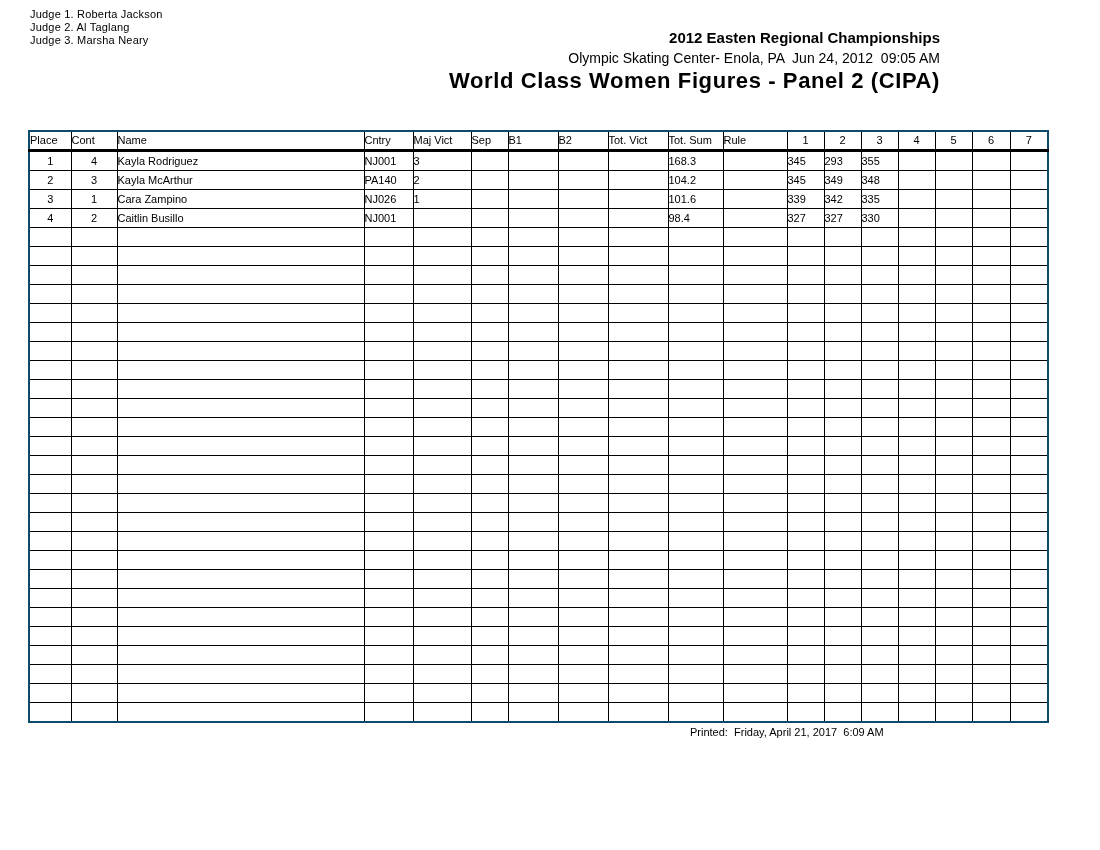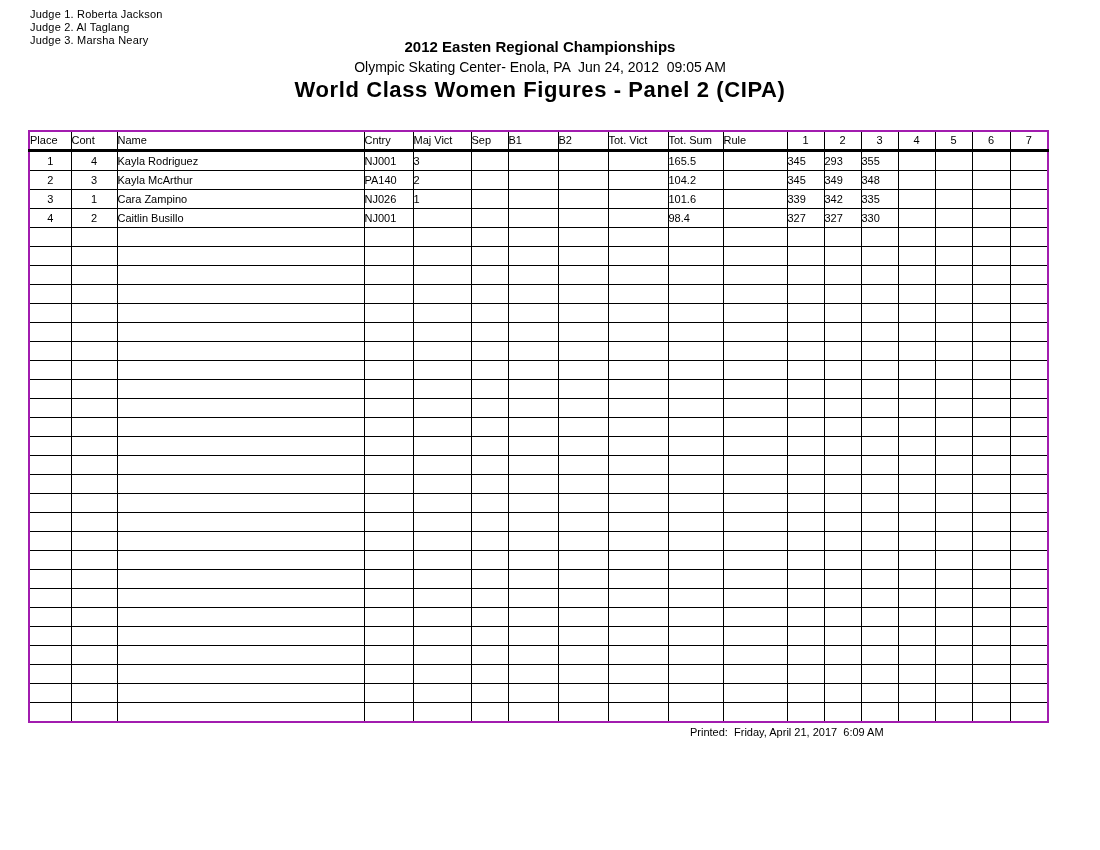--- a/index.html
+++ b/index.html
@@ -4,32 +4,32 @@
 <style>
   html,body{margin:0;padding:0;background:#fff;}
   .page{
     position:relative;width:1100px;height:850px;background:#ffffff;
     font-family:"Liberation Sans",sans-serif;color:#000;overflow:hidden;
   }
   .pre{white-space:pre;}
   
   .judges{position:absolute;left:30px;top:8px;font-size:11px;line-height:13px;letter-spacing:.2px;}
   
-  .title-block{position:absolute;left:140px;top:37px;width:800px;text-align:center;}
+  .title-block{position:absolute;left:140px;top:28px;width:800px;text-align:right;}
   .t1{font-size:15px;font-weight:bold;line-height:20px;}
   .t2{font-size:14px;line-height:21px;}
   .t3{font-size:22px;font-weight:bold;letter-spacing:.6px;line-height:24px;}
   .t4{font-size:15px;line-height:24px;}
   
   .event-block{position:absolute;left:890px;top:24px;font-size:11px;line-height:14px;letter-spacing:.2px;}
   .evnum{font-size:15px;font-weight:bold;width:150px;text-align:center;margin-bottom:3px;}
   
   .results{
     position:absolute;left:28px;top:130px;width:1019px;
-    border-collapse:collapse;table-layout:fixed;border:2px solid #a21caf;font-size:11px;
+    border-collapse:collapse;table-layout:fixed;border:2px solid #0c4a6e;font-size:11px;
   }
   .results th,.results td{
     border:1px solid #000;padding:0;overflow:hidden;white-space:nowrap;
     font-weight:normal;height:18px;line-height:18px;
   }
   .results thead th{border-bottom:3px solid #000;height:17px;line-height:17px;}
   .hl{text-align:left;padding-left:4px;}
   .hc{text-align:center;}
   .cc{text-align:center;}
   .cl{text-align:left;padding-left:4px;}
@@ -102,21 +102,21 @@
         <tr>
           <td class="cc">1</td>
           <td class="cc">4</td>
           <td class="cl">Kayla Rodriguez</td>
           <td class="cl">NJ001</td>
           <td class="cn">3</td>
           <td class="cl"></td>
           <td class="cl"></td>
           <td class="cl"></td>
           <td class="cl"></td>
-          <td class="cn">165.5</td>
+          <td class="cn">168.3</td>
           <td class="cl"></td>
           <td class="cn">345</td>
           <td class="cn">293</td>
           <td class="cn">355</td>
           <td class="cn"></td>
           <td class="cn"></td>
           <td class="cn"></td>
           <td class="cn"></td>
         </tr>
         <tr>

